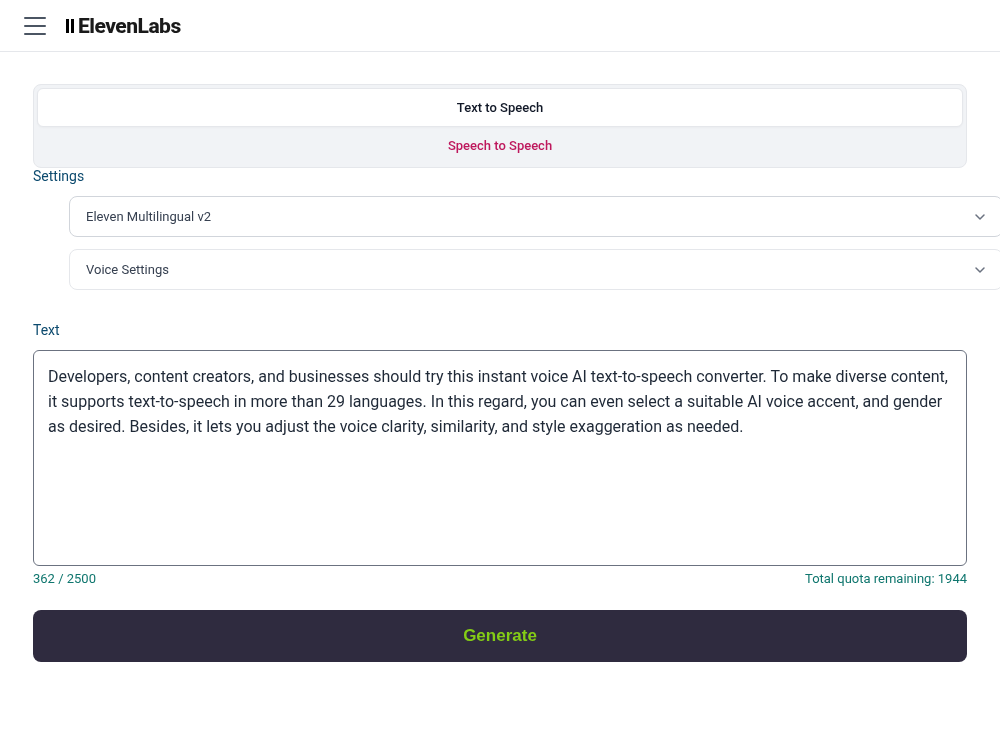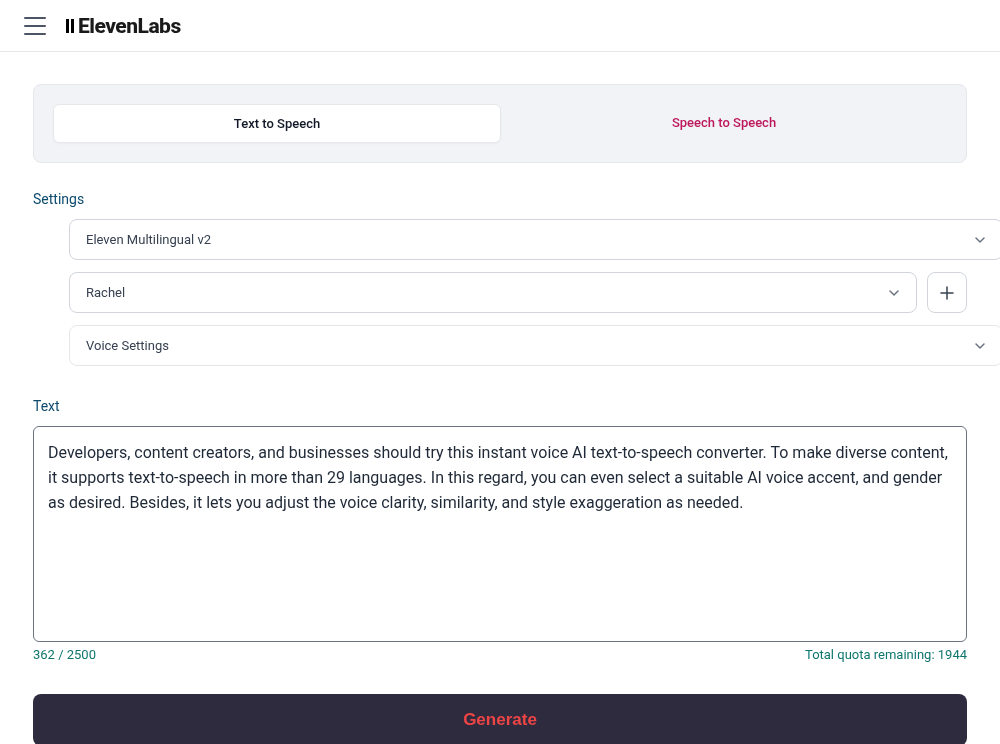--- a/index.html
+++ b/index.html
@@ -52,22 +52,22 @@
     margin-right: 2px;
   }
   .content {
     padding: 32px 33px 0 33px;
   }
   .tabs {
     display: flex;
     background: #f1f3f6;
     border: 1px solid #e5e7eb;
     border-radius: 8px;
-    padding: 19px;
-    margin-bottom: 28px;
+    padding: 3px;
+    flex-direction: column;
   }
   .tab {
     flex: 1;
     text-align: center;
     padding: 11px 0;
     font-size: 13px;
     color: #be185d;
     border-radius: 6px;
     cursor: pointer;
     font-weight: 500;
@@ -148,23 +148,23 @@
   }
   .below-text {
     display: flex;
     justify-content: space-between;
     margin-top: 1px;
     font-size: 13px;
     color: #0f766e;
   }
   .generate-btn {
     width: 100%;
-    margin-top: 32px;
+    margin-top: 24px;
     background: #2f2b3f;
-    color: #ef4444;
+    color: #84cc16;
     border: none;
     border-radius: 8px;
     padding: 16px 0;
     font-size: 17px;
     font-weight: 600;
     cursor: pointer;
   }
 </style>
 </head>
 <body>
@@ -201,35 +201,20 @@
     <div class="select-box">
       <span>Eleven Multilingual v2</span>
       <span class="chevron">
         <svg viewBox="0 0 12 12" width="12" height="12">
             <path d="M2 4l4 4 4-4" stroke="#6b7280" stroke-width="1.5" fill="none" stroke-linecap="round" stroke-linejoin="round"></path>
           </svg>
       </span>
     </div>
   </div>
 
-  <div class="voice-row">
-    <div class="select-box">
-      <span>Rachel</span>
-      <span class="chevron">
-        <svg viewBox="0 0 12 12" width="12" height="12">
-            <path d="M2 4l4 4 4-4" stroke="#6b7280" stroke-width="1.5" fill="none" stroke-linecap="round" stroke-linejoin="round"></path>
-          </svg>
-      </span>
-    </div>
-    <div class="add-btn">
-      <svg viewBox="0 0 16 16" width="16" height="16">
-        <path d="M8 2v12M2 8h12" stroke="#374151" stroke-width="1.5" stroke-linecap="round"></path>
-      </svg>
-    </div>
-  </div>
 
   <div class="select-row">
     <div class="select-box light">
       <span>Voice Settings</span>
       <span class="chevron">
         <svg viewBox="0 0 12 12" width="12" height="12">
             <path d="M2 4l4 4 4-4" stroke="#6b7280" stroke-width="1.5" fill="none" stroke-linecap="round" stroke-linejoin="round"></path>
           </svg>
       </span>
     </div>

